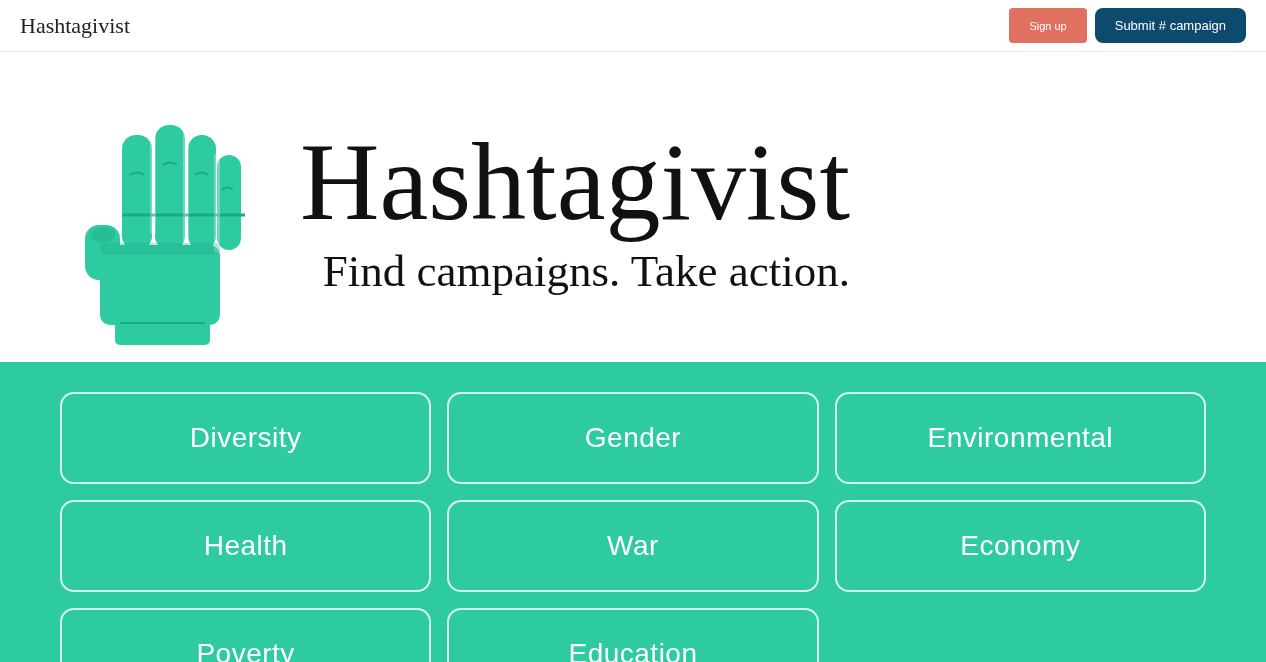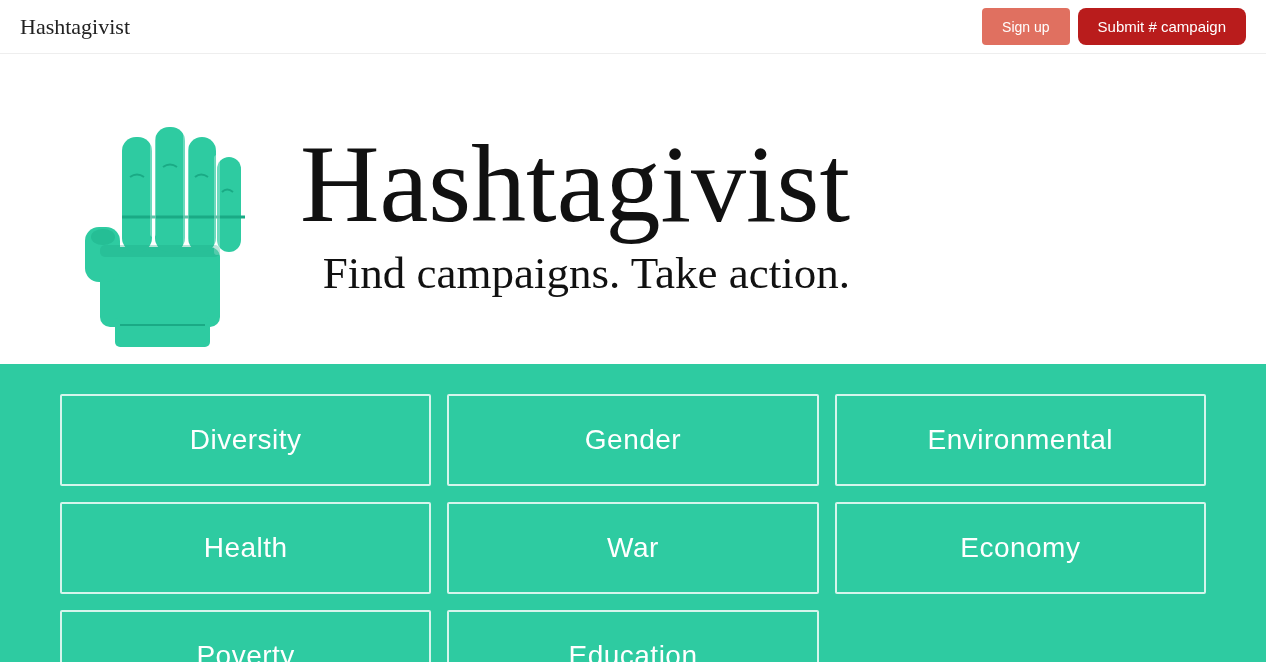--- a/index.html
+++ b/index.html
@@ -35,31 +35,31 @@
       display: flex;
       gap: 8px;
     }
 
     .btn-signup {
       background: #e07060;
       color: #fff;
       border: none;
       padding: 10px 20px;
       border-radius: 4px;
-      font-size: 14px;
+      font-size: 11px;
       cursor: pointer;
     }
 
     .btn-submit {
-      background: #b91c1c;
+      background: #0c4a6e;
       color: #fff;
       border: none;
       padding: 10px 20px;
       border-radius: 8px;
-      font-size: 15px;
+      font-size: 13px;
       cursor: pointer;
     }
 
     
     .hero {
       background: #fff;
       display: flex;
       align-items: center;
       padding: 20px 60px 10px 60px;
       min-height: 310px;
@@ -102,21 +102,21 @@
     .categories-grid {
       display: grid;
       grid-template-columns: repeat(3, 1fr);
       gap: 16px;
     }
 
     .category-btn {
       background: #2ecba1;
       color: #fff;
       border: 2.5px solid rgba(255,255,255,0.8);
-      border-radius: 2px;
+      border-radius: 14px;
       padding: 28px 16px;
       font-size: 28px;
       font-weight: 500;
       cursor: pointer;
       text-align: center;
       letter-spacing: 0.5px;
       transition: background 0.2s;
     }
 
     

